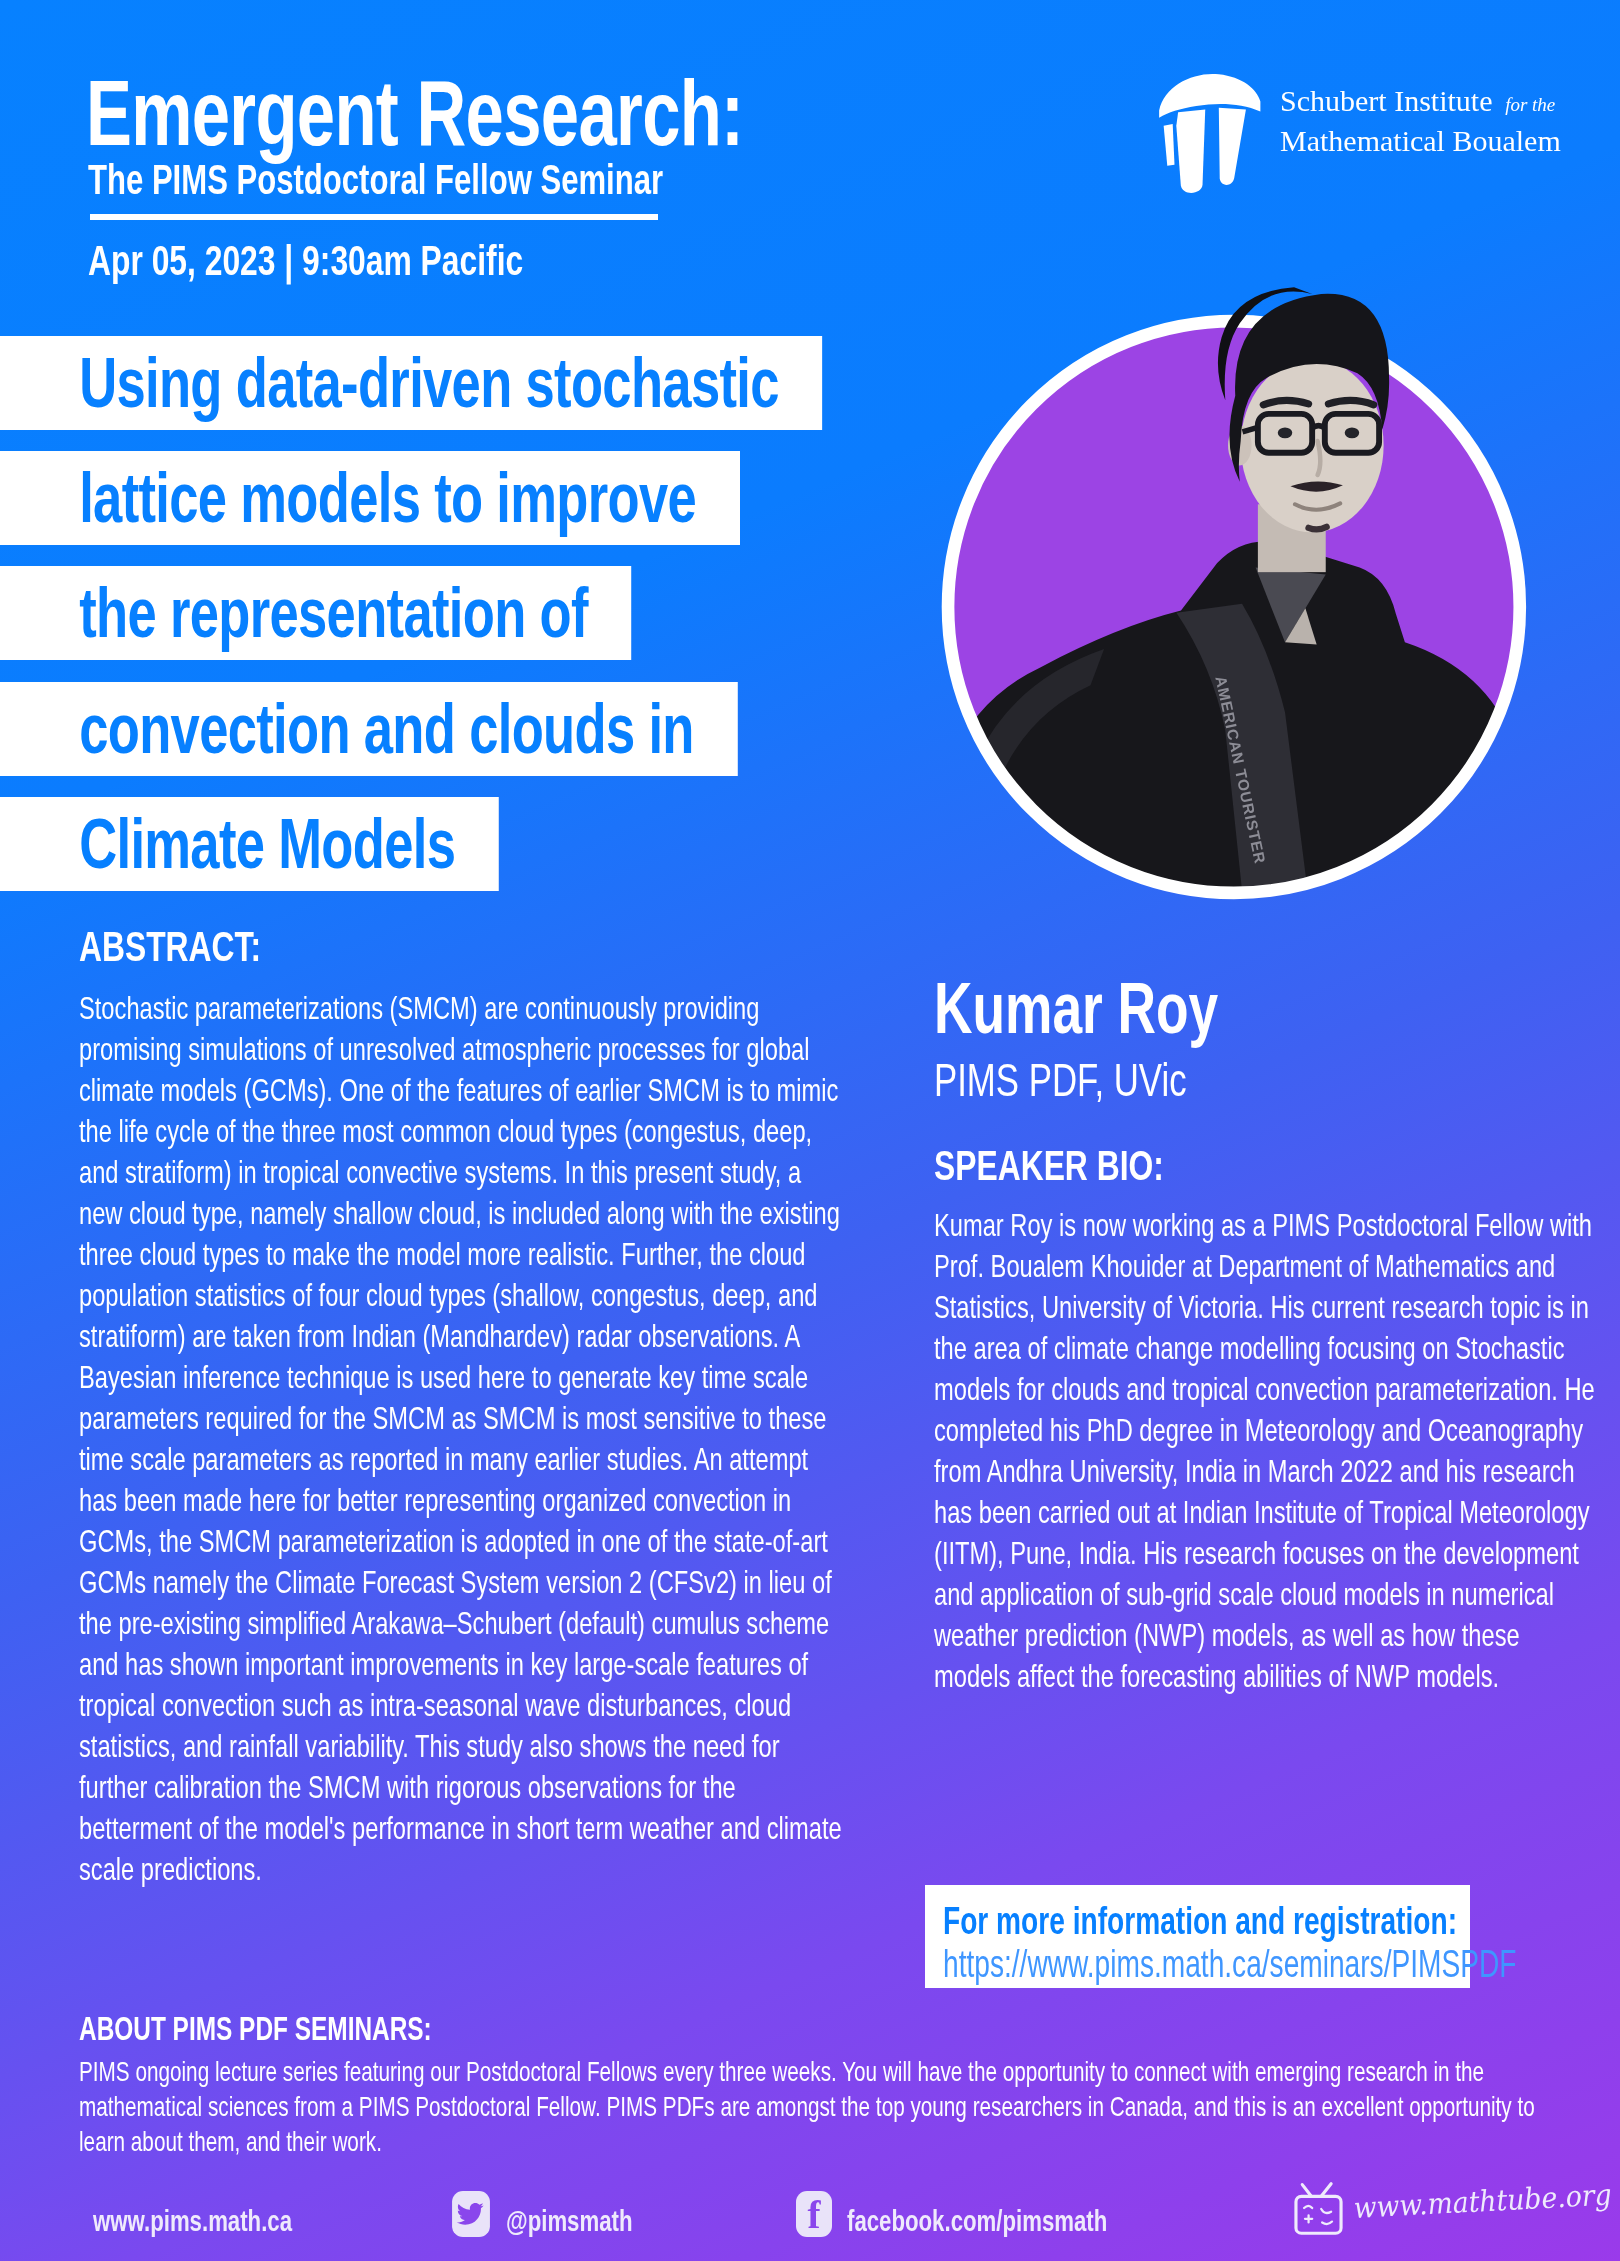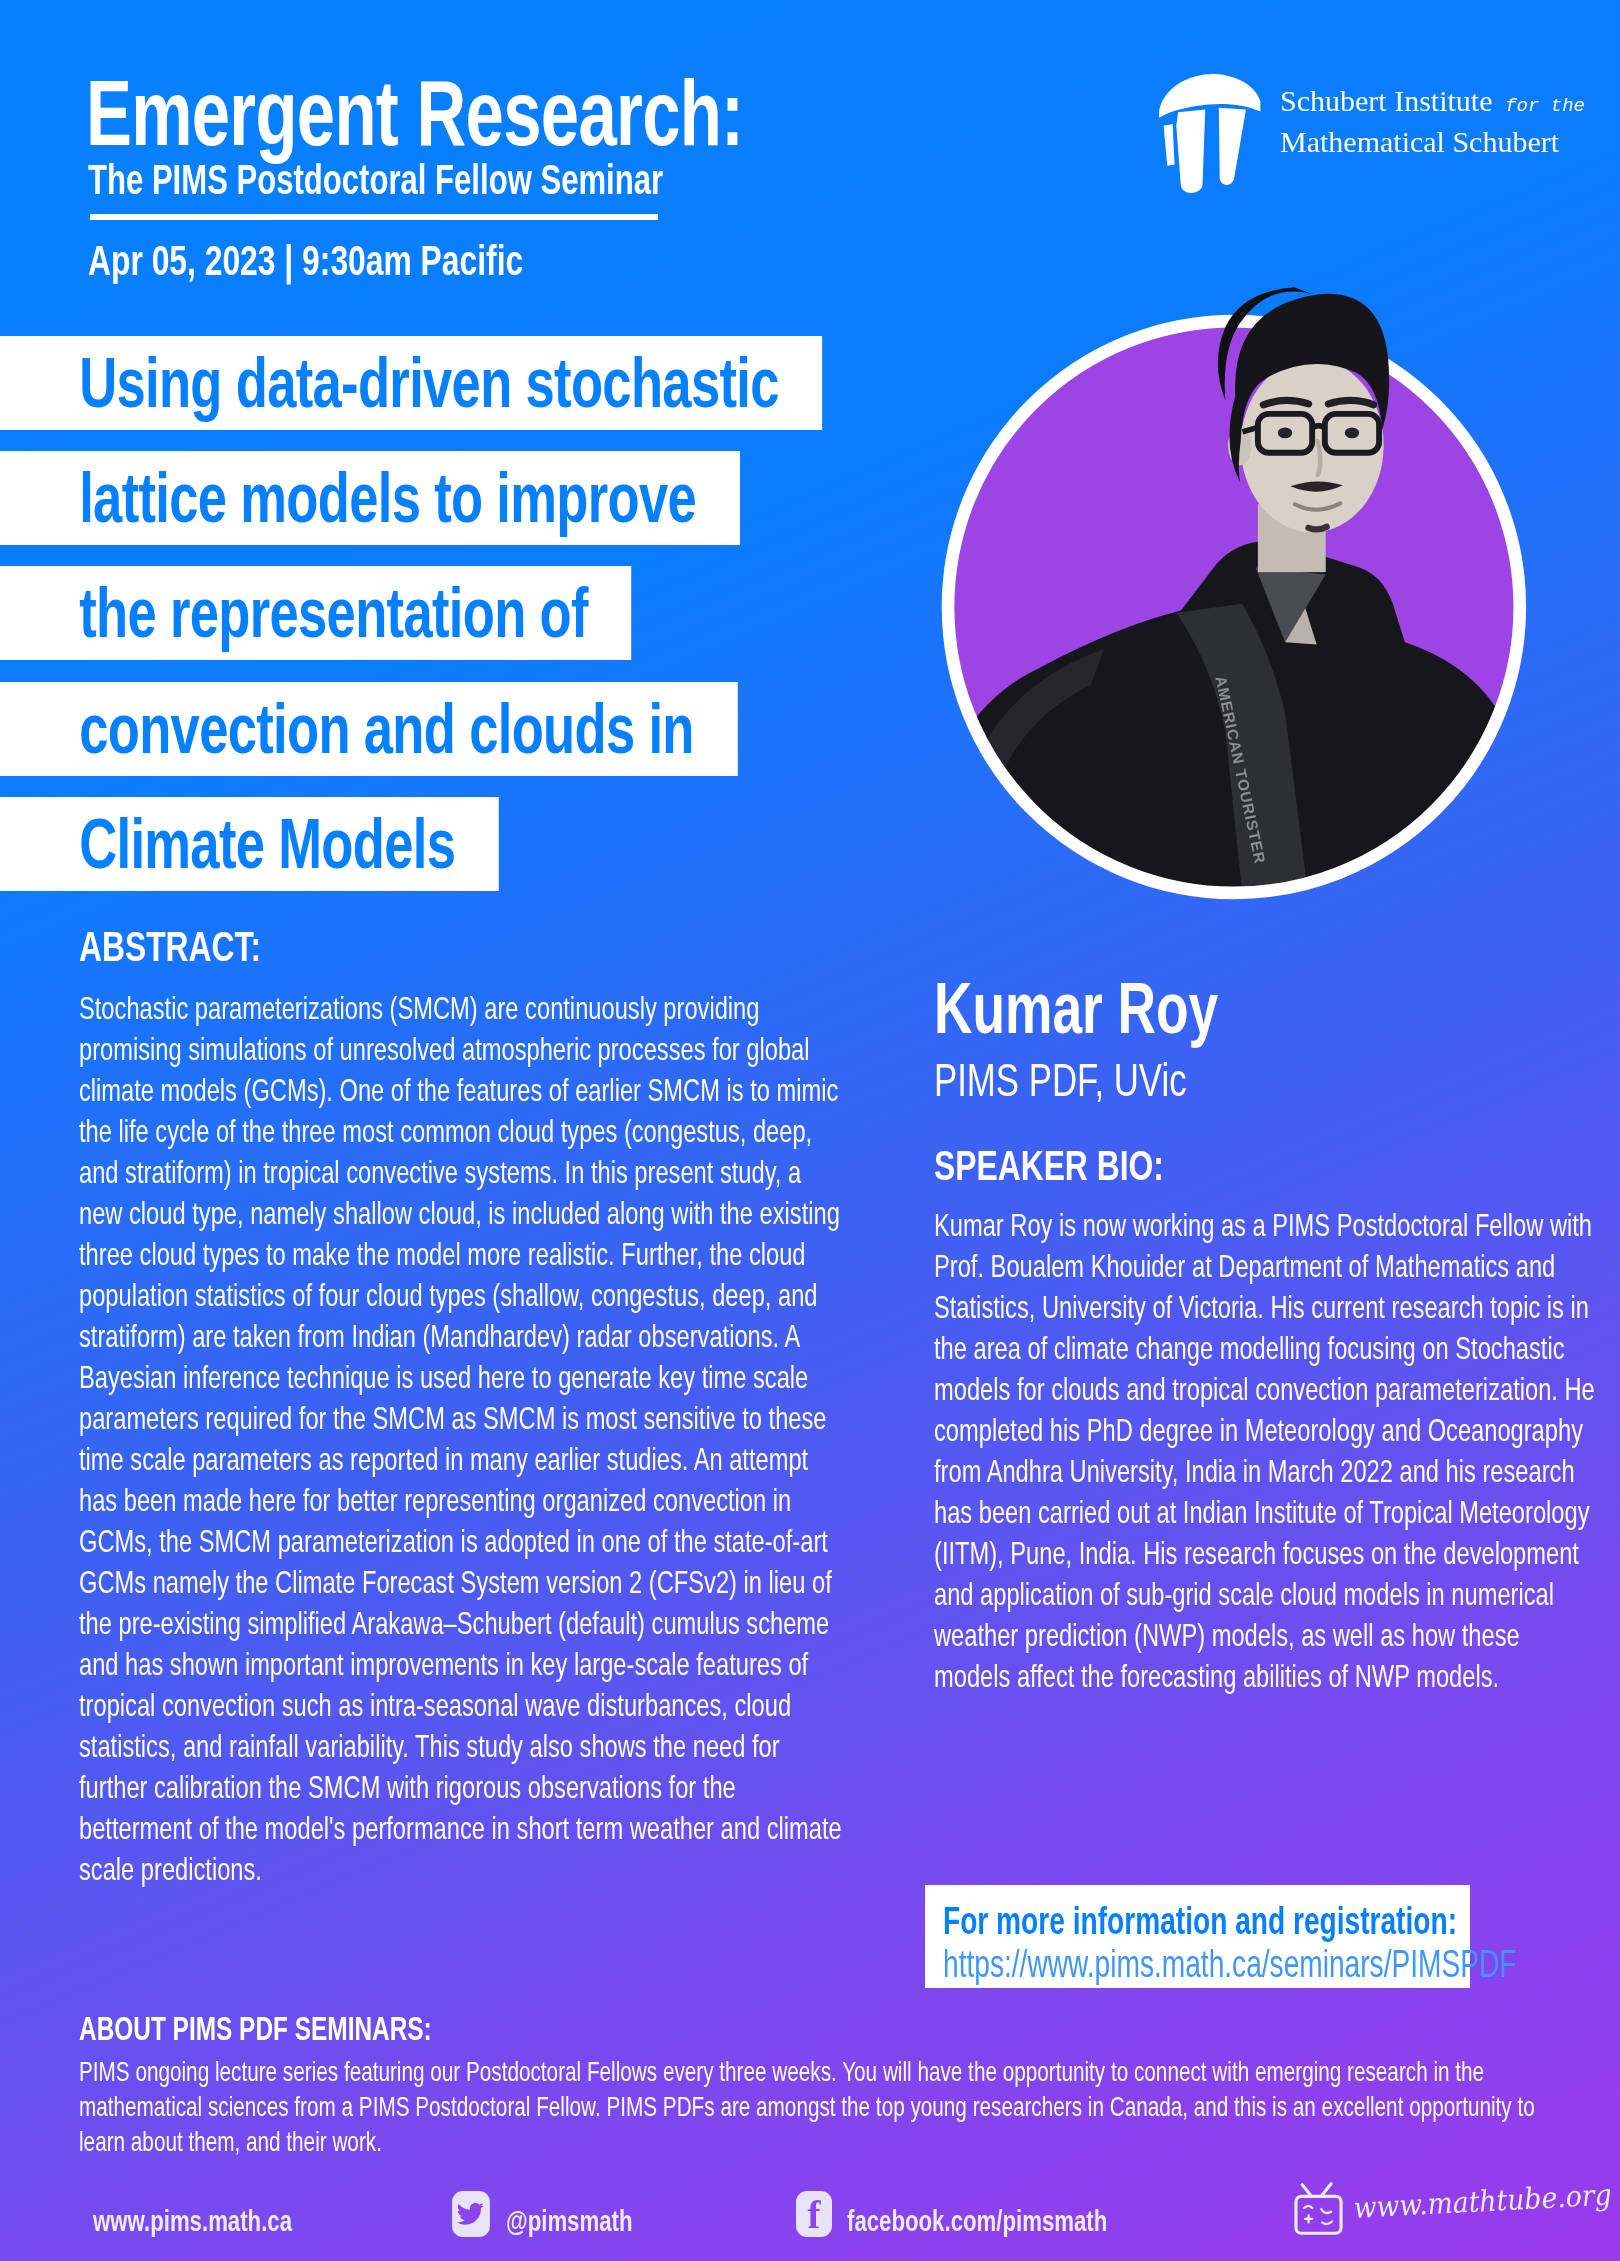--- a/index.html
+++ b/index.html
@@ -16,21 +16,21 @@
 
   .header-title{left:86px;top:67px;font-size:93px;font-weight:bold;letter-spacing:-0.9px;line-height:1;}
   .header-subtitle{left:88px;top:159px;font-size:42px;font-weight:bold;line-height:1;}
   .header-rule{left:90px;top:214px;width:568px;height:5.9px;background:#FFFFFF;}
   .header-date{left:88px;top:239px;font-size:43px;font-weight:bold;line-height:1;}
 
   .logo{left:1151px;top:61px;width:452px;height:145px;}
   .logo-pi{position:absolute;left:0;top:4.5px;width:113px;height:136px;}
   .logo-text{position:absolute;left:129px;top:22px;color:#fff;font-family:"Liberation Serif",serif;}
   .logo-line1{font-size:30px;line-height:36px;white-space:nowrap;}
-  .logo-forthe{font-size:19px;font-style:italic;margin-left:12.7px;font-family:Liberation Mono, monospace;}
+  .logo-forthe{font-size:19px;font-style:italic;margin-left:12.7px;}
   .logo-line2{font-size:30px;line-height:36px;white-space:nowrap;}
 
   .title-line{
     position:absolute;left:0;height:94px;line-height:94px;
     background:#FFFFFF;color:#0780FF;
     font-size:71px;font-weight:bold;letter-spacing:-0.9px;
     padding:0 59px 0 107px;white-space:nowrap;
     transform:scaleX(0.74);transform-origin:0 0;
   }
 
@@ -78,21 +78,21 @@
 
   <div class="abs logo">
     <svg class="logo-pi" viewBox="0 0 250 300">
       <path fill="#FFFFFF" d="M18 98 C30 42 95 12 150 18 C202 24 234 50 242 78 L242 100 C200 82 150 80 100 88 C64 94 38 102 18 114 Z"></path>
       <path fill="#FFFFFF" d="M60 102 L120 96 L114 262 C113 284 70 288 66 264 L56 132 Z"></path>
       <path fill="#FFFFFF" d="M28 132 L48 128 L52 218 L36 220 Z"></path>
       <path fill="#FFFFFF" d="M150 92 L210 96 L184 248 C179 270 150 266 152 244 Z"></path>
     </svg>
     <div class="logo-text">
       <div class="logo-line1"><span>Schubert Institute</span><span class="logo-forthe">for the</span></div>
-      <div class="logo-line2">Mathematical Schubert</div>
+      <div class="logo-line2">Mathematical Boualem</div>
     </div>
   </div>
 
   <div class="title-line" style="top:336px">Using data-driven stochastic</div>
   <div class="title-line" style="top:451px">lattice models to improve</div>
   <div class="title-line" style="top:566px">the representation of</div>
   <div class="title-line" style="top:682px">convection and clouds in</div>
   <div class="title-line" style="top:797px">Climate Models</div>
 
   <div class="abs photo-wrap">

